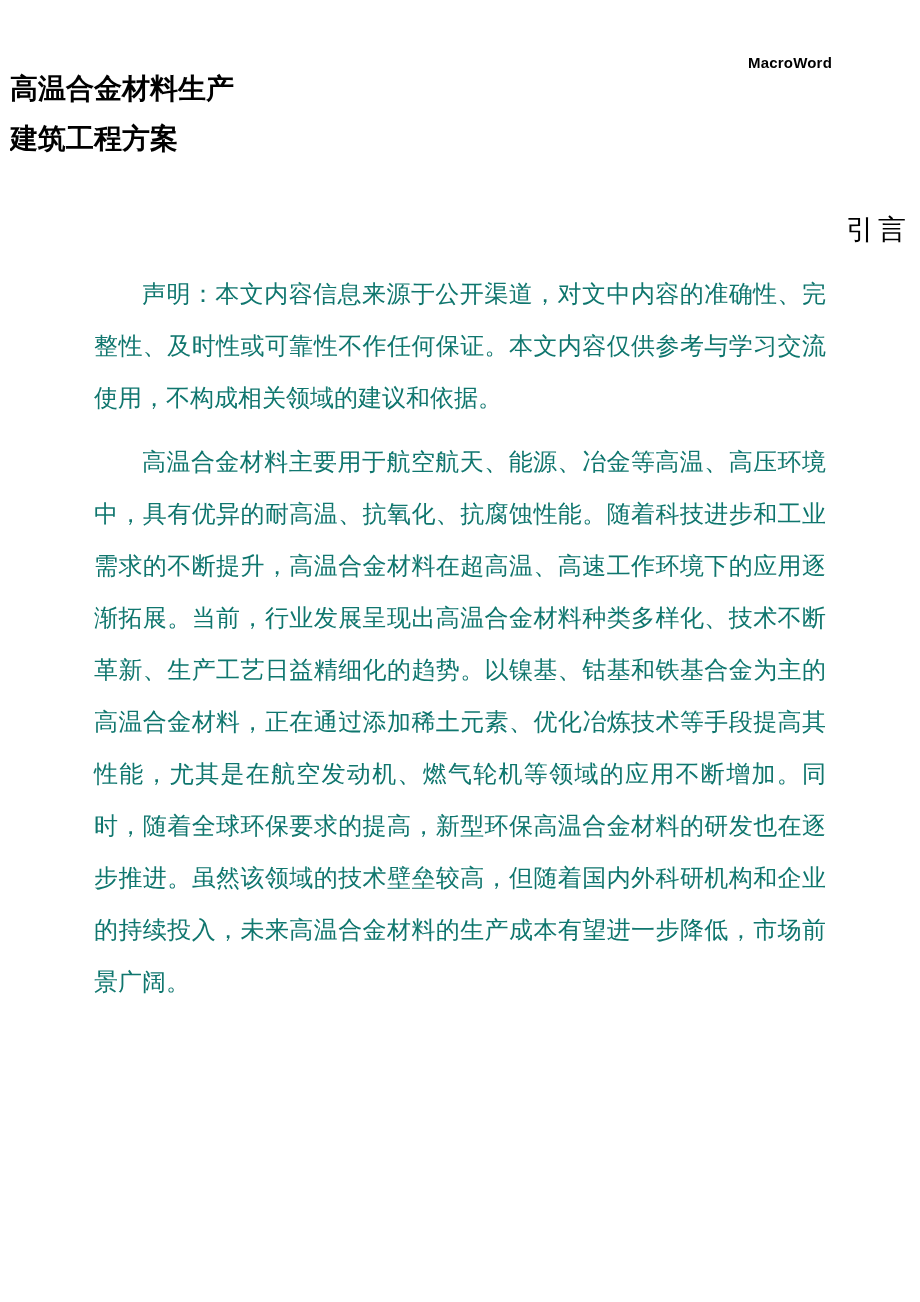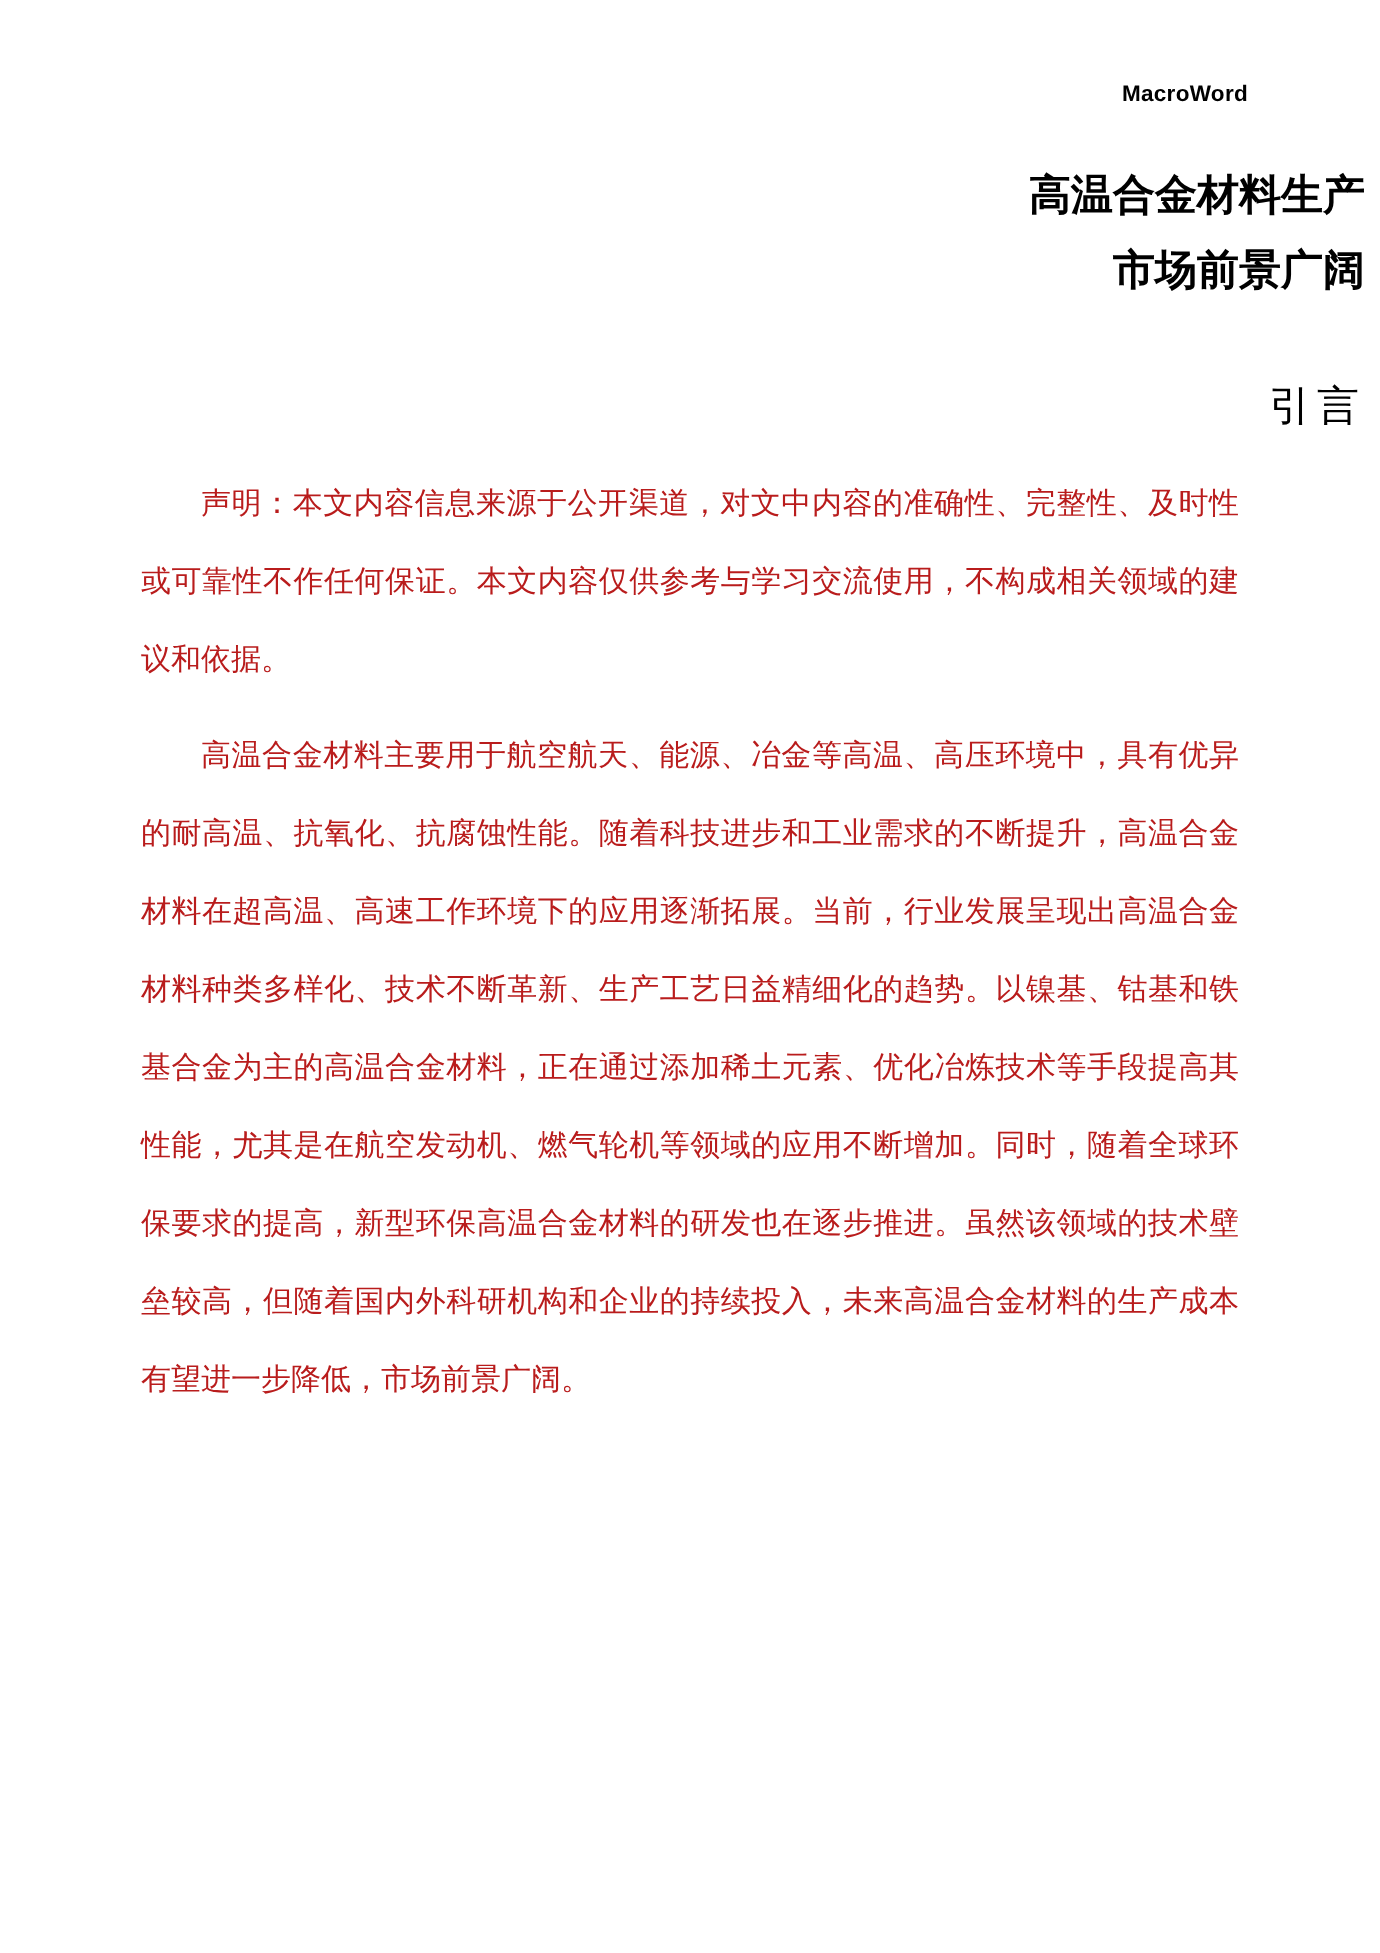--- a/index.html
+++ b/index.html
@@ -22,62 +22,62 @@
     position: absolute;
     top: 54px;
     right: 78px;
     font-family: "Liberation Sans", "DejaVu Sans", sans-serif;
     font-weight: 700;
     font-size: 15px;
     letter-spacing: 0.2px;
     color: #000000;
   }
   .title-block {
-    padding-top: 106px;
-    text-align: right;
+    padding-top: 64px;
+    text-align: left;
   }
   .title-line {
     font-weight: 700;
     font-size: 28px;
     line-height: 50px;
     color: #000000;
   }
   .section-heading {
     margin-top: 46px;
     text-align: right;
     font-size: 28px;
     font-weight: 400;
     letter-spacing: 4px;
     line-height: 40px;
     color: #000000;
   }
   .body-text {
     margin: 18px 84px 0 84px;
   }
   .para {
-    font-size: 20px;
+    font-size: 24px;
     line-height: 52px;
     text-align: justify;
     text-indent: 2em;
     margin: 0 0 12px 0;
-    color: #b91c1c;
+    color: #0f766e;
     word-break: break-all;
     font-family: Liberation Serif, serif;
   }
 </style>
 </head>
 <body>
 
 <div class="page">
 
   <div class="brand">MacroWord</div>
 
   <div class="title-block">
     <div class="title-line">高温合金材料生产</div>
-    <div class="title-line">市场前景广阔</div>
+    <div class="title-line">建筑工程方案</div>
   </div>
 
   <div class="section-heading">引言</div>
 
   <div class="body-text">
     <p class="para">声明：本文内容信息来源于公开渠道，对文中内容的准确性、完整性、及时性或可靠性不作任何保证。本文内容仅供参考与学习交流使用，不构成相关领域的建议和依据。</p>
     <p class="para">高温合金材料主要用于航空航天、能源、冶金等高温、高压环境中，具有优异的耐高温、抗氧化、抗腐蚀性能。随着科技进步和工业需求的不断提升，高温合金材料在超高温、高速工作环境下的应用逐渐拓展。当前，行业发展呈现出高温合金材料种类多样化、技术不断革新、生产工艺日益精细化的趋势。以镍基、钴基和铁基合金为主的高温合金材料，正在通过添加稀土元素、优化冶炼技术等手段提高其性能，尤其是在航空发动机、燃气轮机等领域的应用不断增加。同时，随着全球环保要求的提高，新型环保高温合金材料的研发也在逐步推进。虽然该领域的技术壁垒较高，但随着国内外科研机构和企业的持续投入，未来高温合金材料的生产成本有望进一步降低，市场前景广阔。</p>
   </div>
 
 </div>

